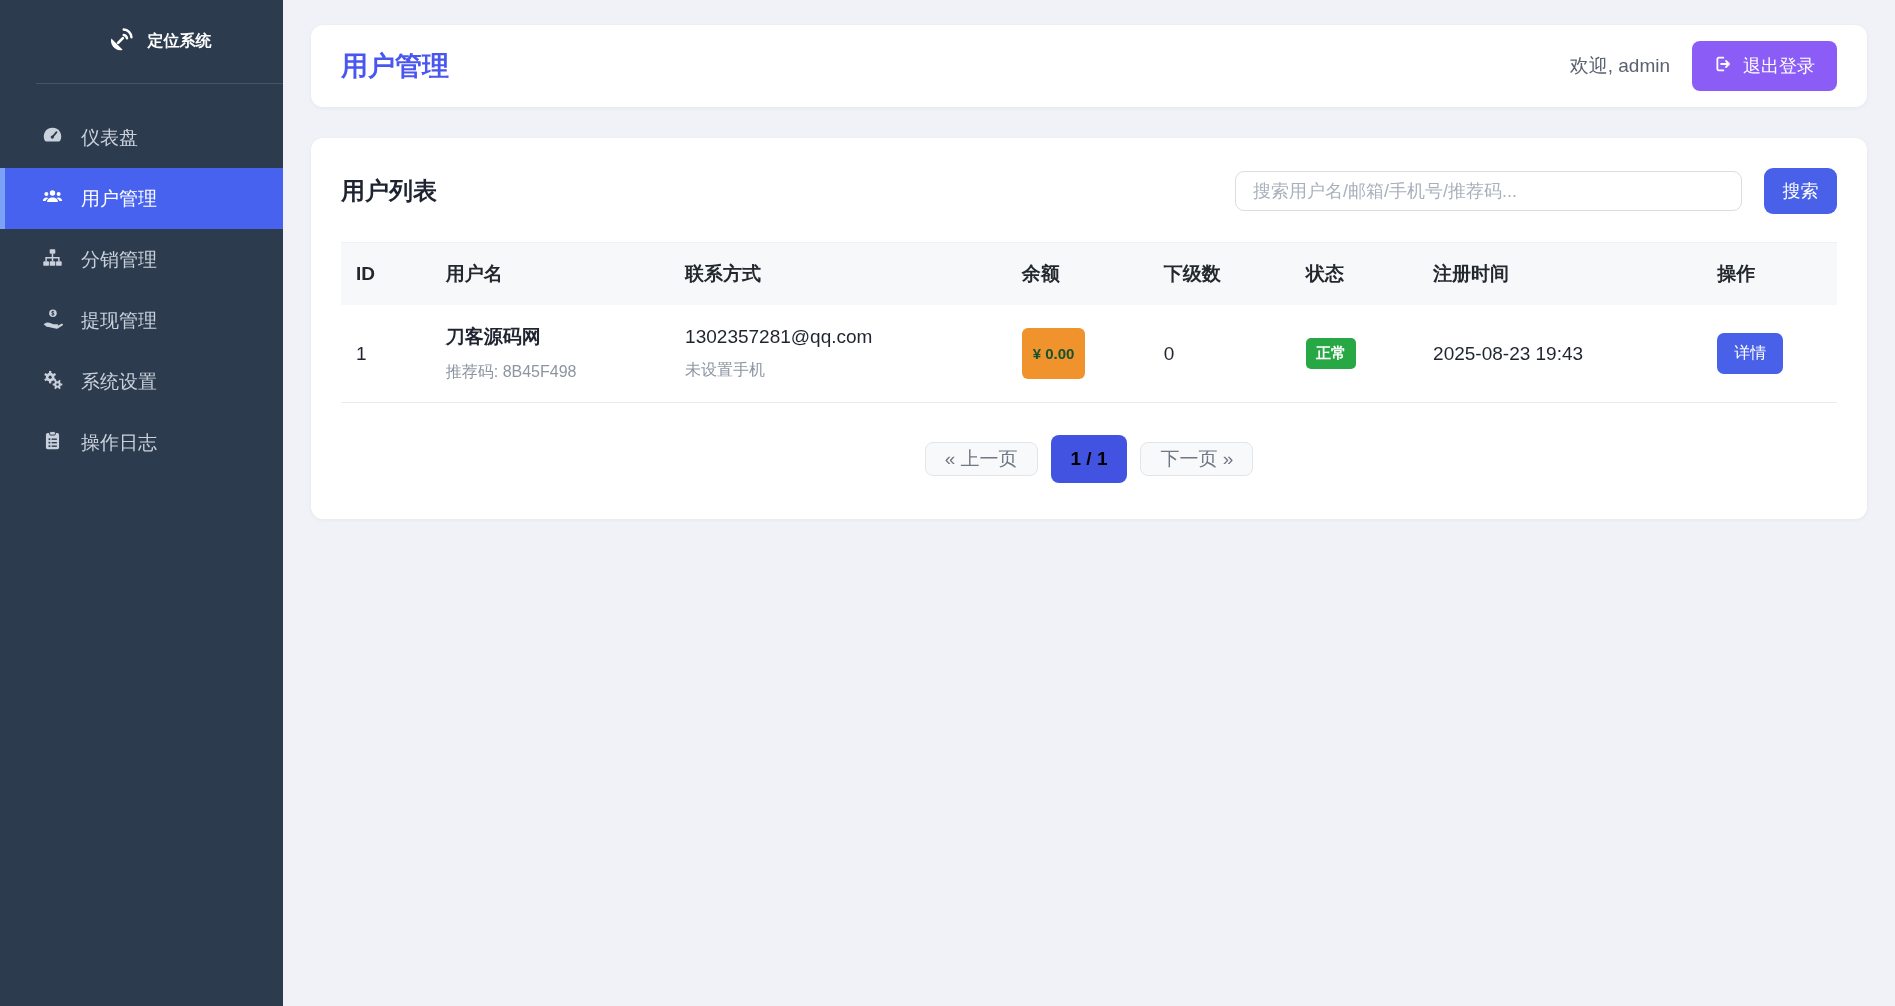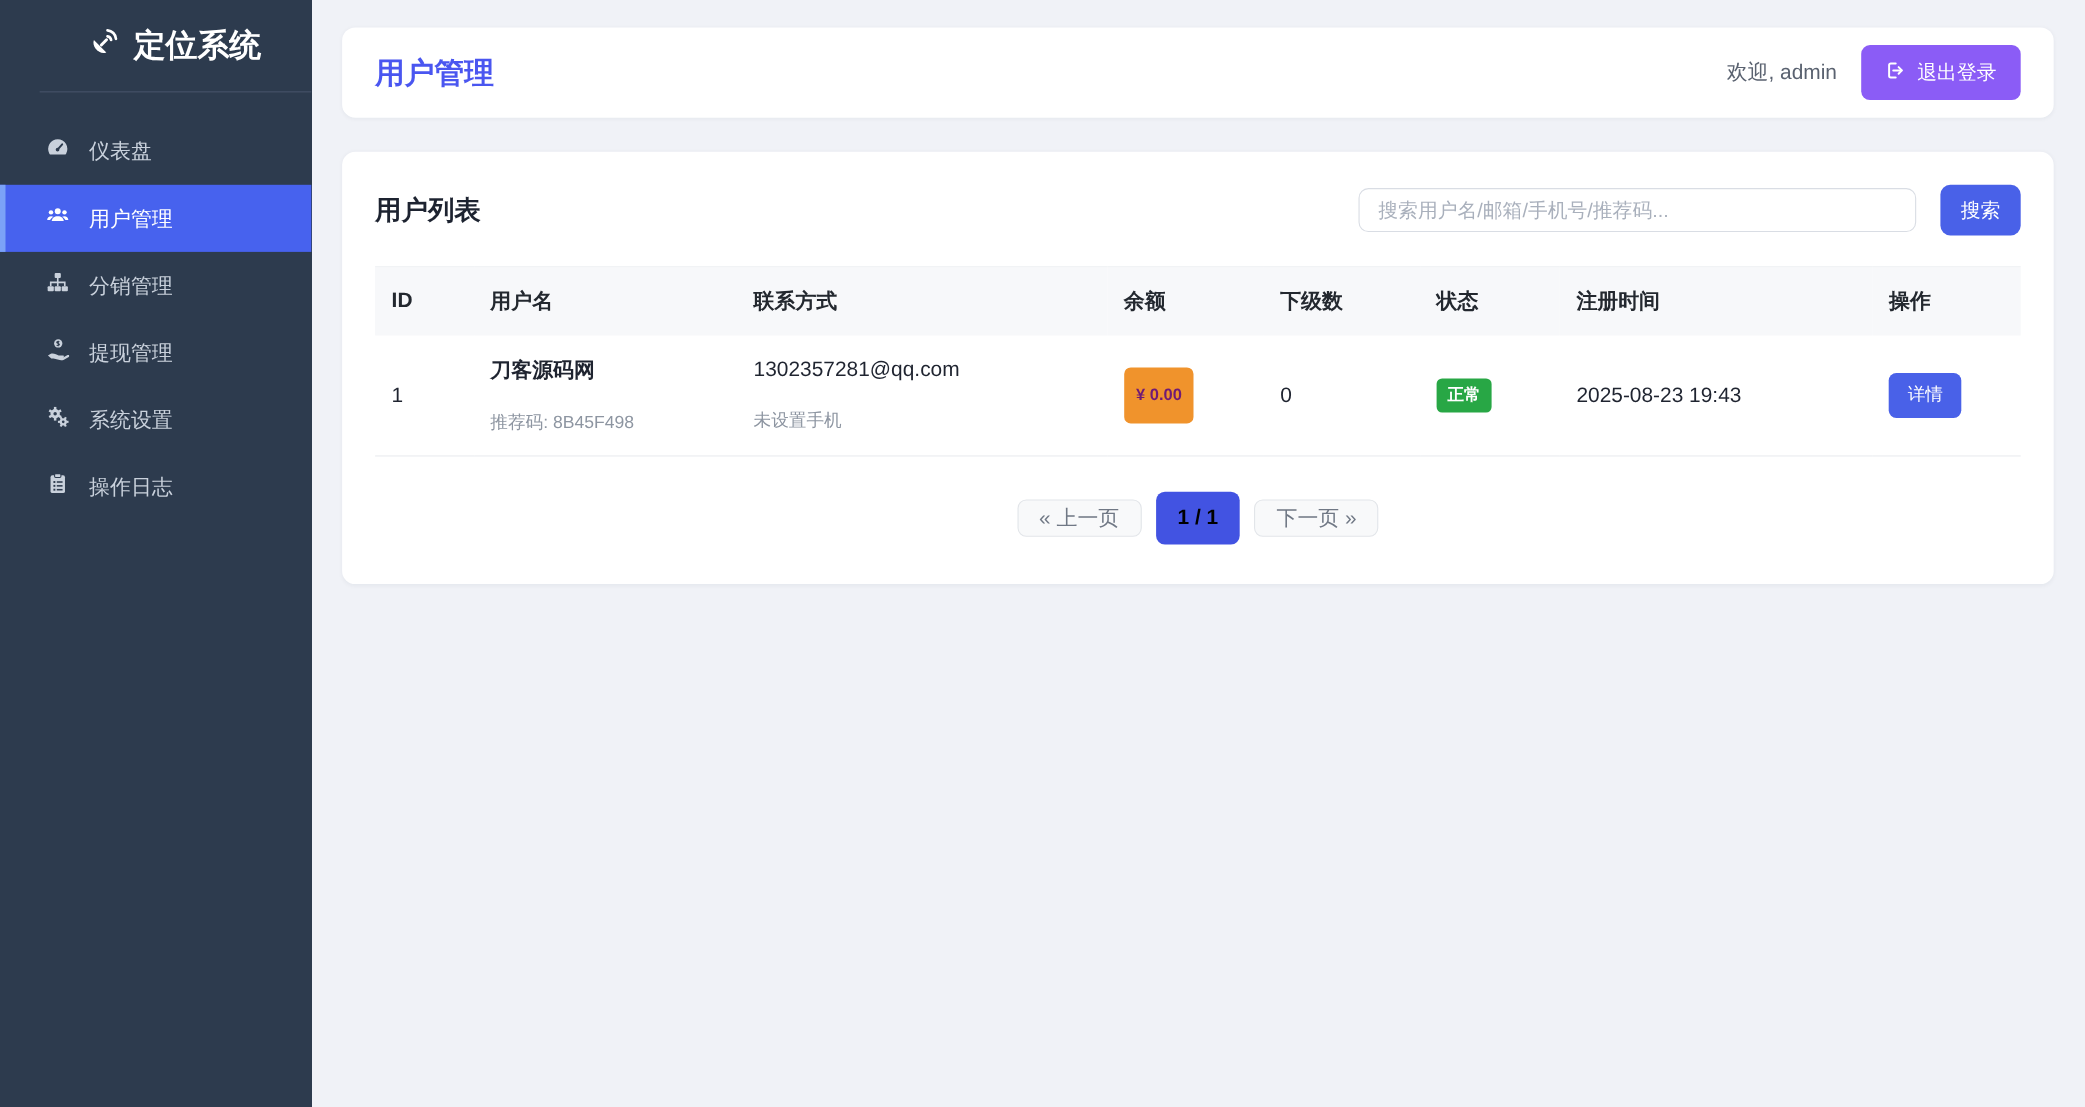--- a/index.html
+++ b/index.html
@@ -15,21 +15,21 @@
   .sidebar {
     position:fixed; left:0; top:0;
     width:283px; height:1006px;
     background:#2d3b4e;
     color:#c9d1dc;
   }
   .logo {
     height:84px;
     display:flex; align-items:center; justify-content:center; gap:13px;
     border-bottom:1px solid #46536a;
-    color:#ffffff; font-size:29px; font-weight:bold;margin-left:36px;
+    color:#ffffff; font-size:16px; font-weight:bold;margin-left:36px;
   }
   .logo svg { width:27px; height:27px; }
   .nav { padding-top:23px; }
   .nav-item {
     display:flex; align-items:center; gap:18px;
     height:61px; padding-left:37px;
     font-size:19px; cursor:pointer;
     border-left:5px solid transparent;
   }
   .nav-item svg { width:21px; height:21px; flex:0 0 21px; }
@@ -90,23 +90,23 @@
   th {
     text-align:left; font-size:19px; font-weight:bold; color:#23282f;
     padding:18px 15px; border-top:1px solid #eef0f3;
   }
   td {
     padding:19px 15px; font-size:19px; color:#1f2430;
     border-bottom:1px solid #e9ecef; vertical-align:middle;
   }
   .cell-main { font-size:19px; }
   .cell-main.bold { font-weight:bold; }
-  .cell-sub { font-size:16px; color:#8d95a1; margin-top:24px; }
+  .cell-sub { font-size:16px; color:#8d95a1; margin-top:12px; }
   .badge-balance {
-    display:inline-block; background:#f0932c; color:#701a75;
+    display:inline-block; background:#f0932c; color:#14532d;
     font-size:15px; font-weight:bold;
     padding:17px 11px; border-radius:6px;
   }
   .badge-status {
     display:inline-block; background:#28a745; color:#fff;
     font-size:15px; font-weight:bold;
     padding:6px 10px; border-radius:5px;
   }
   .detail-btn {
     background:#4961e8; color:#fff; border:none; cursor:pointer;

